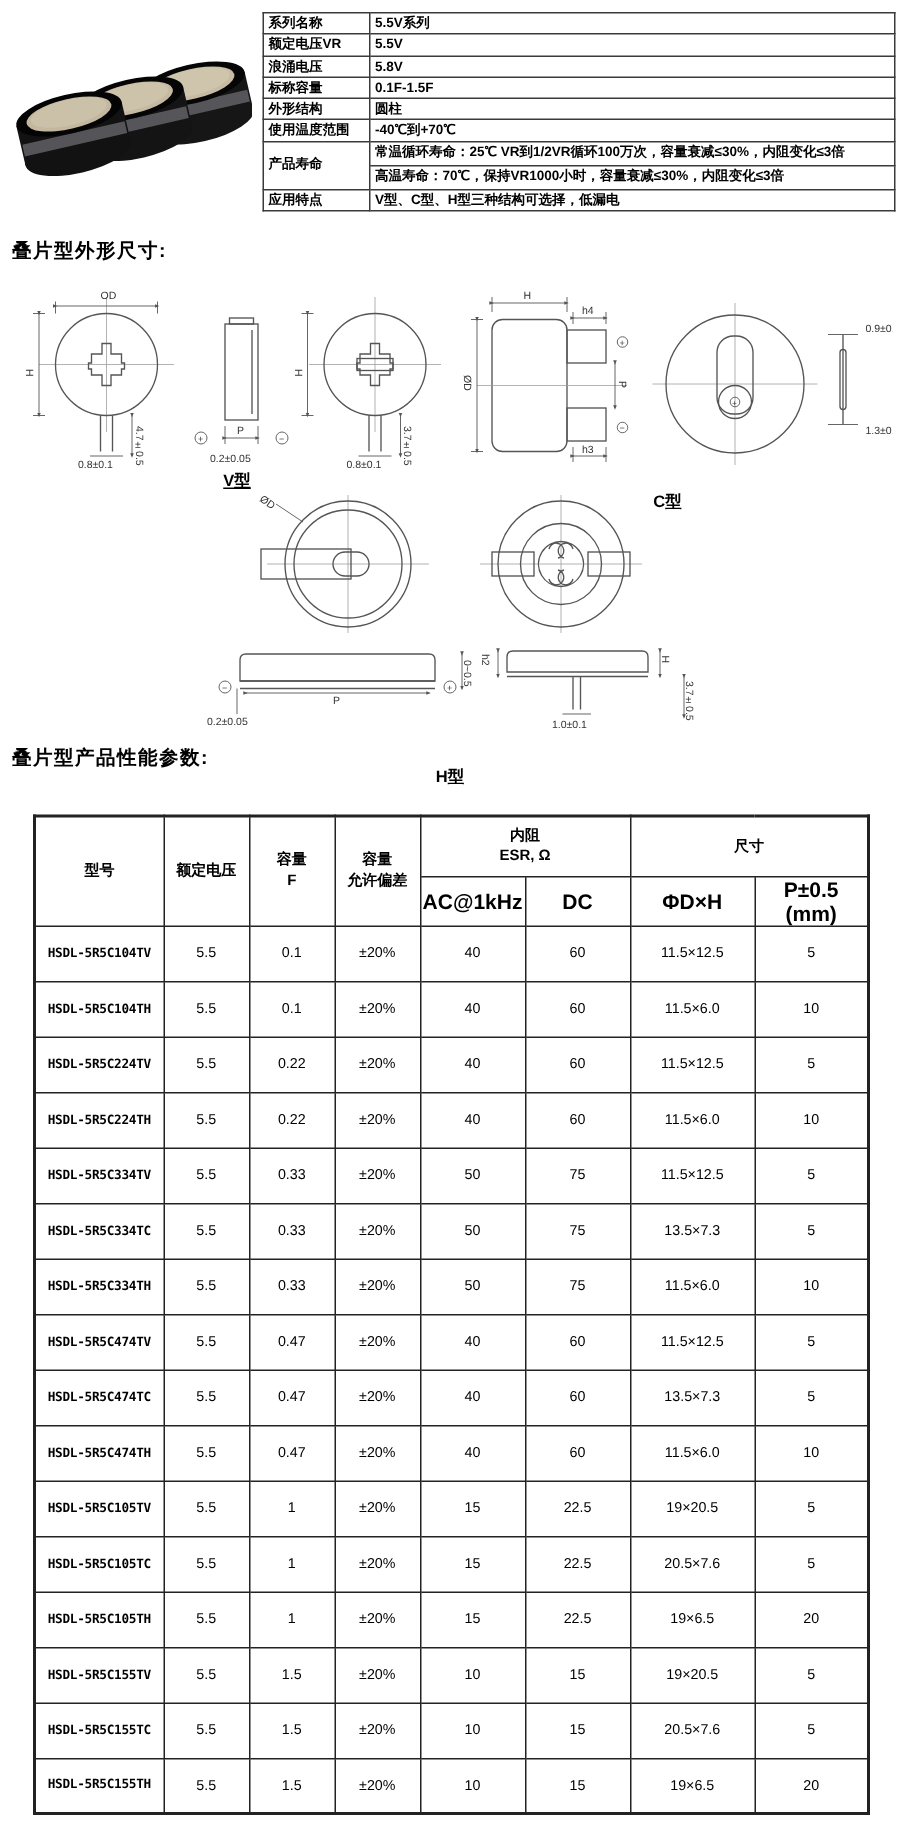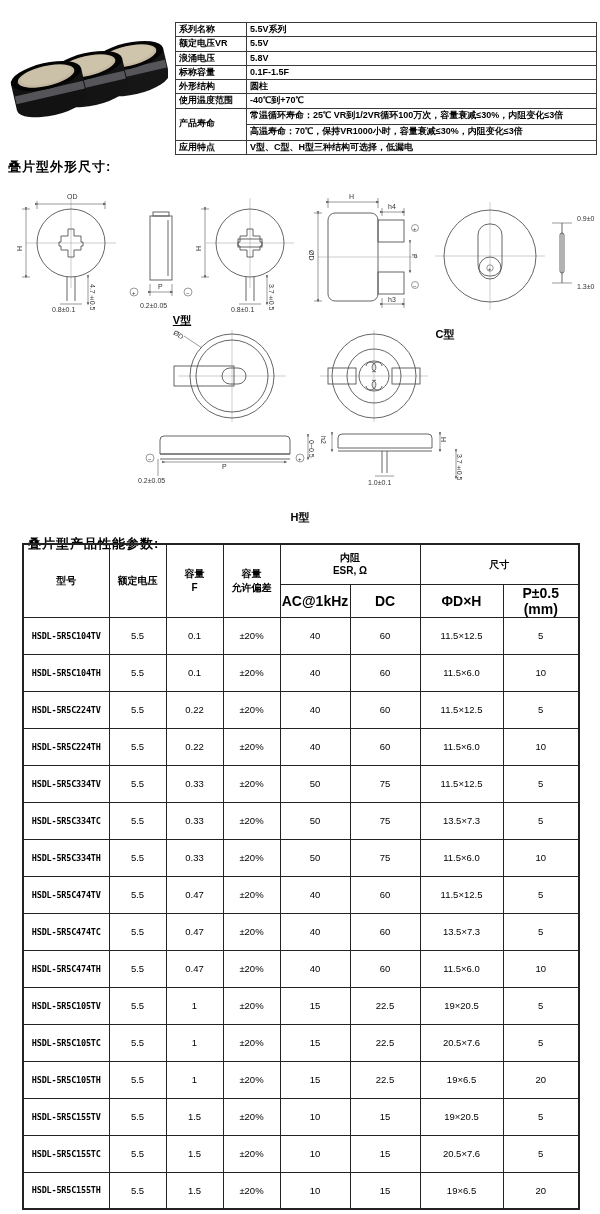--- a/index.html
+++ b/index.html
@@ -4,31 +4,31 @@
 <style>
   * { box-sizing: border-box; margin: 0; padding: 0; }
   html,body { background:#fff; }
   body { font-family: "Liberation Sans", sans-serif; color:#000; }
   .page { position:relative; width:600px; height:1214px; background:#fff; overflow:hidden; }
 
   
   .photo { position:absolute; left:4px; top:8px; width:164px; height:132px; }
 
   
-  .spec { position:absolute; left:175px; top:22px; width:422px; border-collapse:collapse; table-layout:fixed; }
+  .spec { position:absolute; left:175px; top:8px; width:422px; border-collapse:collapse; table-layout:fixed; }
   .spec td { border:1px solid #3a3a3a; font-size:9px; font-weight:bold; line-height:1.25; padding:1px 3px; height:14px; }
   .spec td.lbl { text-align:left; }
   .spec td.val { }
   .spec td.val.left { text-align:left;margin-top:16px; }
   .spec td.tall { height:16px; }
 
   
   .sec-heading { position:absolute; left:8px; font-size:13px; font-weight:bold; letter-spacing:1px; }
   .hd1 { top:158px; }
-  .hd2 { top:535px;margin-left:20px; }
+  .hd2 { top:496px; }
 
   
   .drawing { position:absolute; }
   .dwg-label { position:absolute; font-size:11px; font-weight:bold; text-align:center; width:60px; }
   svg text { font-family:"Liberation Sans", sans-serif; font-size:7px; fill:#333; }
   svg text.dim-v { writing-mode:tb; }
   .lineart { stroke:#555; fill:none; stroke-width:0.9; }
   .thin { stroke:#999; fill:none; stroke-width:0.5; }
   .dim { stroke:#555; fill:none; stroke-width:0.6; }
 
@@ -178,21 +178,21 @@
       <line class="dim" x1="195" y1="21" x2="195" y2="89" marker-start="url(#arrV)" marker-end="url(#arrV)"></line>
       <text x="188" y="58" class="dim-v">H</text>
       <line class="lineart" x1="236" y1="89" x2="236" y2="113"></line>
         <line class="lineart" x1="244" y1="89" x2="244" y2="113"></line>
       <line class="dim" x1="229" y1="116" x2="251" y2="116"></line>
       <text x="221" y="124">0.8±0.1</text>
       <line class="dim" x1="257" y1="89" x2="257" y2="116" marker-start="url(#arrV)" marker-end="url(#arrV)"></line>
       <text x="261" y="96" class="dim-v">3.7±0.5</text>
     </svg>
   </div>
-  <div class="dwg-label" style="left:152px; top:313px;text-decoration:underline;">V型</div>
+  <div class="dwg-label" style="left:128px; top:313px;text-decoration:underline;">V型</div>
 
   <div class="drawing" style="left:300px; top:188px; width:295px; height:125px;">
     <svg viewBox="0 0 295 125" width="295" height="125">
       <defs>
         <marker id="arrC" markerWidth="6" markerHeight="6" refX="3" refY="3" orient="auto">
             <path d="M0,1 L5,3 L0,5 z" fill="#555"></path>
           </marker>
       </defs>
 
       <rect class="lineart" x="28" y="25" width="50" height="88" rx="7"></rect>

